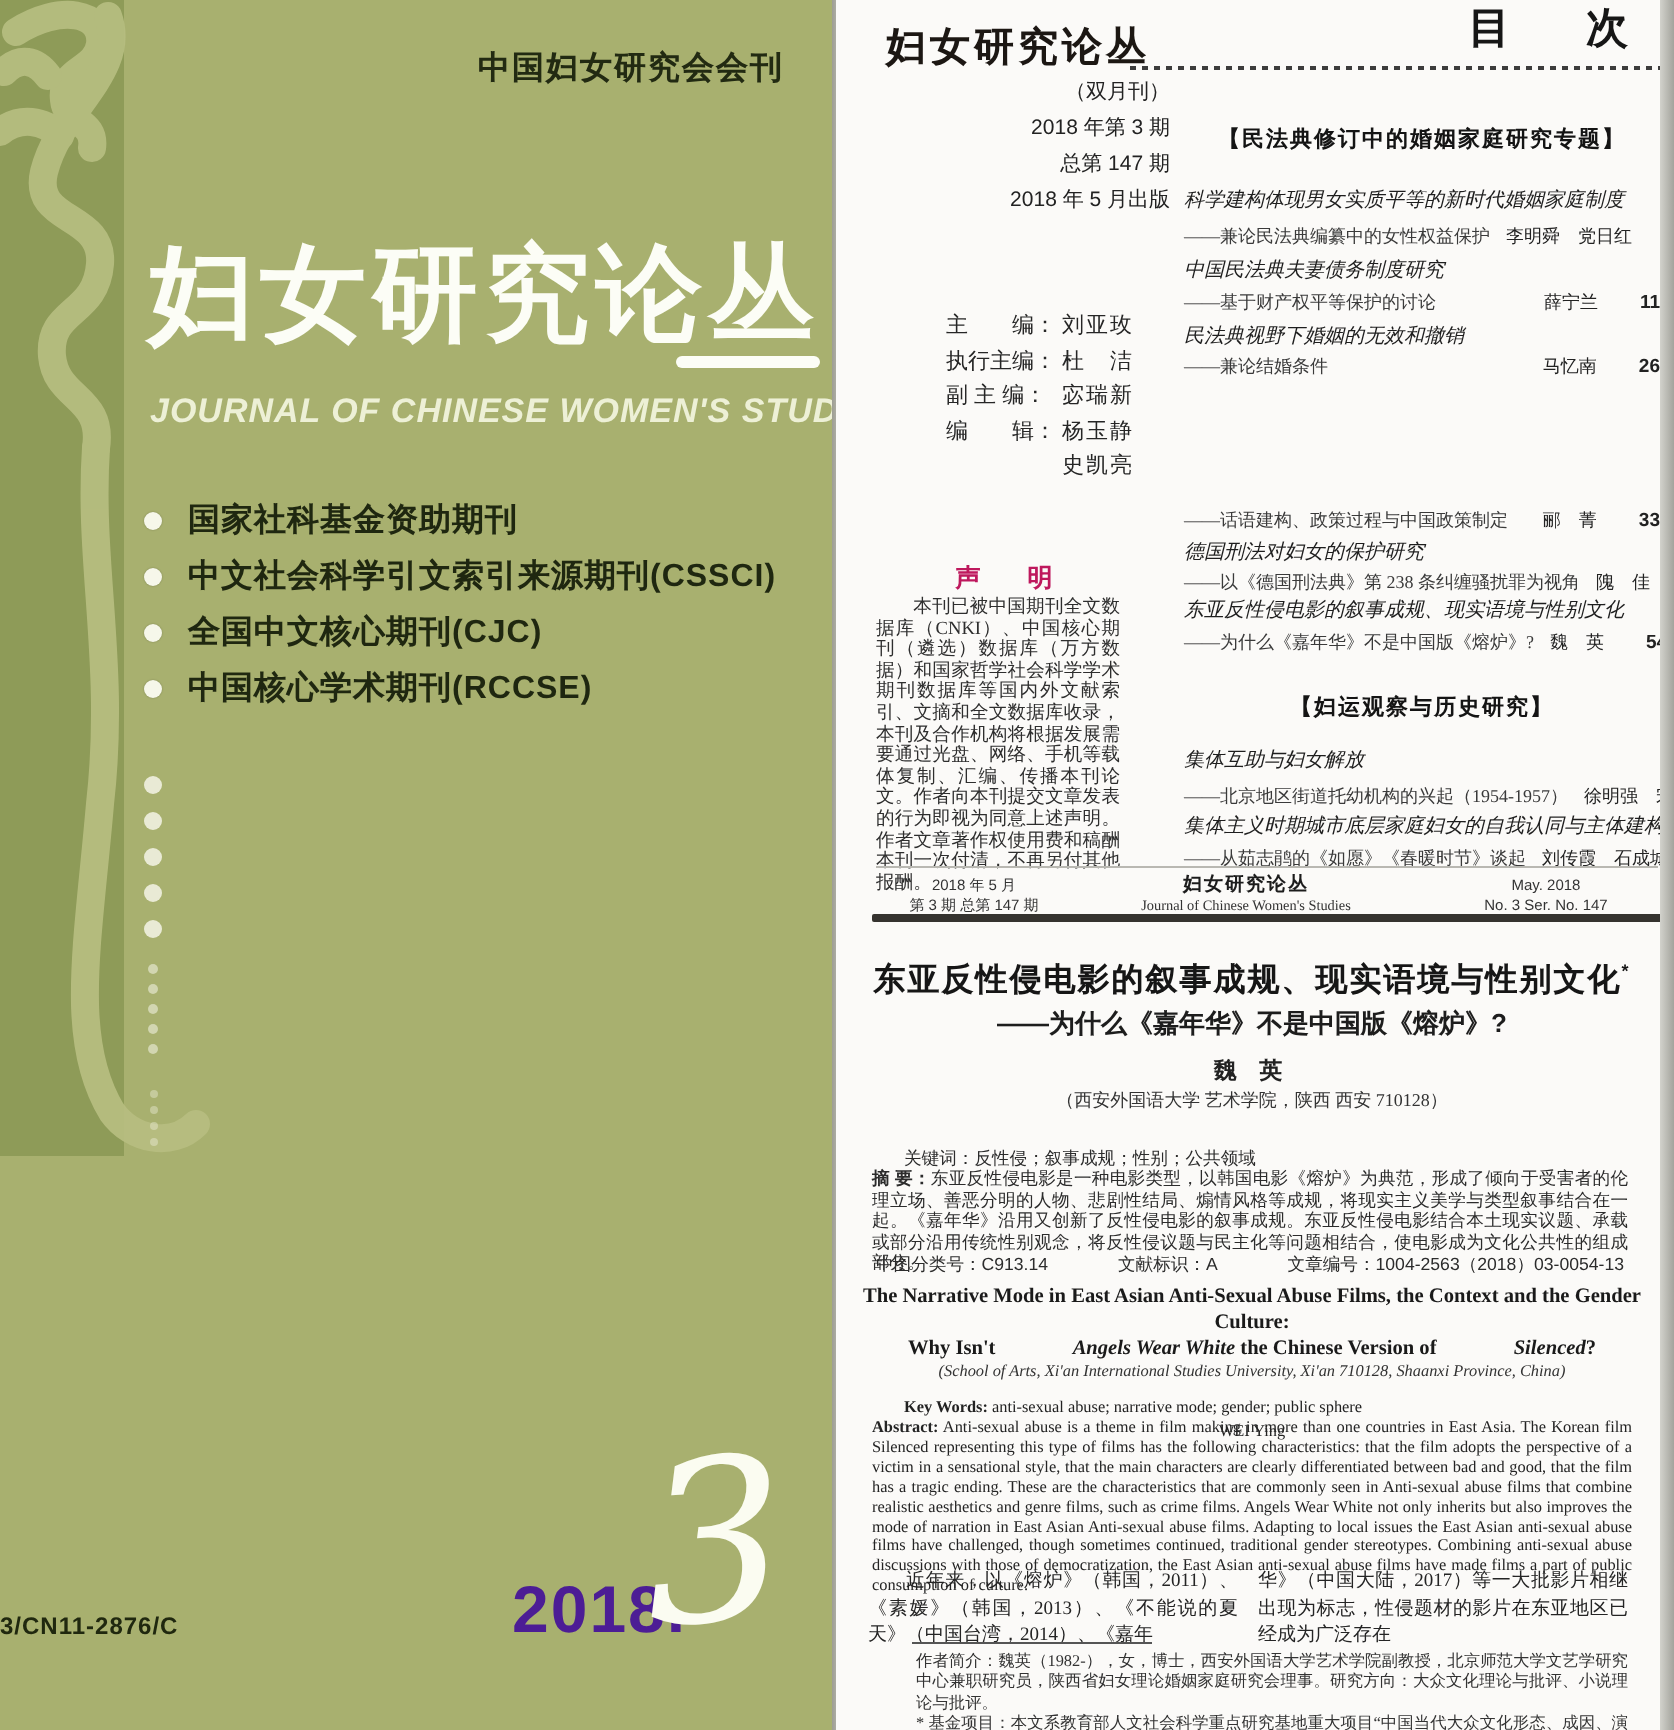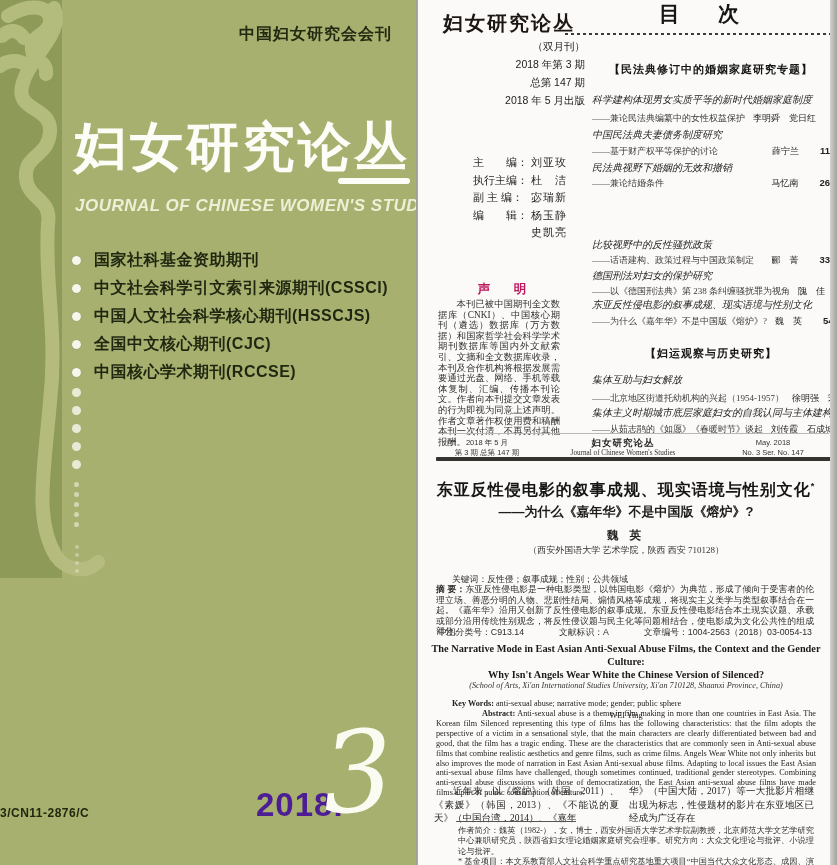--- a/index.html
+++ b/index.html
@@ -33,21 +33,21 @@
   .right-strip{position:absolute;right:0;top:0;width:7px;height:865px;
     background:linear-gradient(90deg,#d2d2cc,#a3a39c);}
 
   
   .page{position:absolute;left:418px;top:0;width:419px;height:865px;background:#fbfaf8;color:#232323;}
 
   
   .mast-title{position:absolute;left:25px;top:10px;font-size:20px;font-weight:800;color:#1c1713;letter-spacing:2px;}
   .mast-meta{position:absolute;left:25px;top:37px;width:142px;text-align:right;font-size:10.5px;line-height:18px;color:#222;}
 
-  .toc-title{position:absolute;left:150px;top:0;width:262px;text-align:center;font-size:21px;font-weight:800;letter-spacing:16px;color:#161616;text-indent:16px;}
+  .toc-title{position:absolute;left:150px;top:0;width:262px;text-align:right;font-size:21px;font-weight:800;letter-spacing:16px;color:#161616;text-indent:16px;}
   .toc-rule{position:absolute;left:147px;top:33px;width:265px;height:2px;
     background-image:repeating-linear-gradient(90deg,#3c3c3c 0 3px,transparent 3px 6px);}
 
   
   .staff{position:absolute;left:55px;top:155px;font-size:11px;font-weight:normal;color:#262626;}
   .staff .row{height:17.5px;display:flex;}
   .staff .role{display:inline-block;width:58px;text-align:justify;}
   .staff .name{letter-spacing:1px;}
   .stmt-title{position:absolute;left:18px;top:281px;width:132px;text-align:center;font-size:12.5px;font-weight:bold;letter-spacing:10px;text-indent:10px;color:#be185d;}
   .stmt-body{position:absolute;left:20px;top:299px;width:122px;font-size:9.3px;line-height:10.6px;color:#2e2e2e;
@@ -76,27 +76,27 @@
   .art-title sup{font-size:9px;}
   .art-sub{position:absolute;left:10px;top:503px;width:396px;text-align:center;font-size:13px;font-weight:bold;color:#1d1d1d;}
   .art-author{position:absolute;left:10px;top:528px;width:396px;text-align:center;font-size:11.5px;font-weight:bold;letter-spacing:4px;color:#222;}
   .art-affil{position:absolute;left:10px;top:544px;width:396px;text-align:center;font-size:9px;color:#333;font-family:"Liberation Serif","DejaVu Serif",serif;}
   .kw{position:absolute;left:34px;top:574px;width:362px;font-size:8.8px;color:#2c2c2c;}
   .abstract{position:absolute;left:18px;top:584px;width:378px;font-size:8.8px;line-height:10.6px;text-align:justify;color:#2c2c2c;}
   .abstract .lbl{font-weight:bold;}
   .meta-line{position:absolute;left:20px;top:627px;width:374px;display:flex;justify-content:space-between;font-size:8.8px;color:#2c2c2c;white-space:nowrap;}
   .en{font-family:"Liberation Serif","DejaVu Serif",serif;}
   .en-title{position:absolute;left:8px;top:642px;width:400px;text-align:center;font-size:10.3px;font-weight:bold;color:#1a1a1a;line-height:13px;}
-  .en-title .it{}
+  .en-title .it{font-style:italic;margin-left:36px;}
   .en-author{position:absolute;left:8px;top:671px;width:400px;text-align:center;font-size:8.2px;color:#222;margin-top:40px;}
   .en-affil{position:absolute;left:8px;top:681px;width:400px;text-align:center;font-size:8.2px;font-style:italic;color:#333;}
   .en-kw{position:absolute;left:34px;top:699px;width:366px;font-size:8.2px;color:#222;}
   .en-kw b{font-weight:bold;}
   .en-abs{position:absolute;left:18px;top:709px;width:380px;font-size:8.2px;line-height:9.9px;text-align:justify;color:#242424;}
-  .en-abs .lbl{font-weight:bold;margin-left:46px;}
+  .en-abs .lbl{font-weight:bold;}
   .body-col{position:absolute;top:785px;width:185px;font-size:9.5px;line-height:13.5px;text-align:justify;color:#242424;font-family:"Liberation Serif","DejaVu Serif",serif;}
   .bc-l{left:16px;text-indent:2em;}
   .bc-r{left:211px;}
   .fn-rule{position:absolute;left:38px;top:821px;width:120px;height:1px;background:#555;}
   .fn{position:absolute;left:40px;top:826px;width:356px;font-size:8.2px;line-height:10.4px;text-align:justify;color:#333;font-family:"Liberation Serif","DejaVu Serif",serif;}
 </style>
 </head>
 <body>
 
 <div class="screen">
@@ -120,24 +120,20 @@
       <li>
           <span class="dot"></span>
           <span>国家社科基金资助期刊</span>
         </li>
       <li>
           <span class="dot"></span>
           <span>中文社会科学引文索引来源期刊(CSSCI)</span>
         </li>
       <li>
           <span class="dot"></span>
-          <span>中国人文社会科学核心期刊(HSSCJS)</span>
-        </li>
-      <li>
-          <span class="dot"></span>
           <span>全国中文核心期刊(CJC)</span>
         </li>
       <li>
           <span class="dot"></span>
           <span>中国核心学术期刊(RCCSE)</span>
         </li>
     </ul>
     <div class="dots d1">
         <span></span>
         <span></span>
@@ -220,23 +216,20 @@
         <span class="a"><span>薛宁兰</span><b class="pg">11</b></span>
       </div>
     <div class="tl" style="top:161px">
         <span class="t">民法典视野下婚姻的无效和撤销</span>
       </div>
     <div class="tl" style="top:177px">
         <span class="s">——兼论结婚条件</span>
         <span class="a"><span>马忆南</span><b class="pg">26</b></span>
       </div>
 
-    <div class="tl" style="top:238px">
-        <span class="t">比较视野中的反性骚扰政策</span>
-      </div>
     <div class="tl" style="top:254px">
         <span class="s">——话语建构、政策过程与中国政策制定</span>
         <span class="a"><span>郦　菁</span><b class="pg">33</b></span>
       </div>
     <div class="tl" style="top:269px">
         <span class="t">德国刑法对妇女的保护研究</span>
       </div>
     <div class="tl" style="top:285px">
         <span class="s">——以《德国刑法典》第 238 条纠缠骚扰罪为视角</span>
         <span class="a"><span>隗　佳</span><b class="pg">46</b></span>

